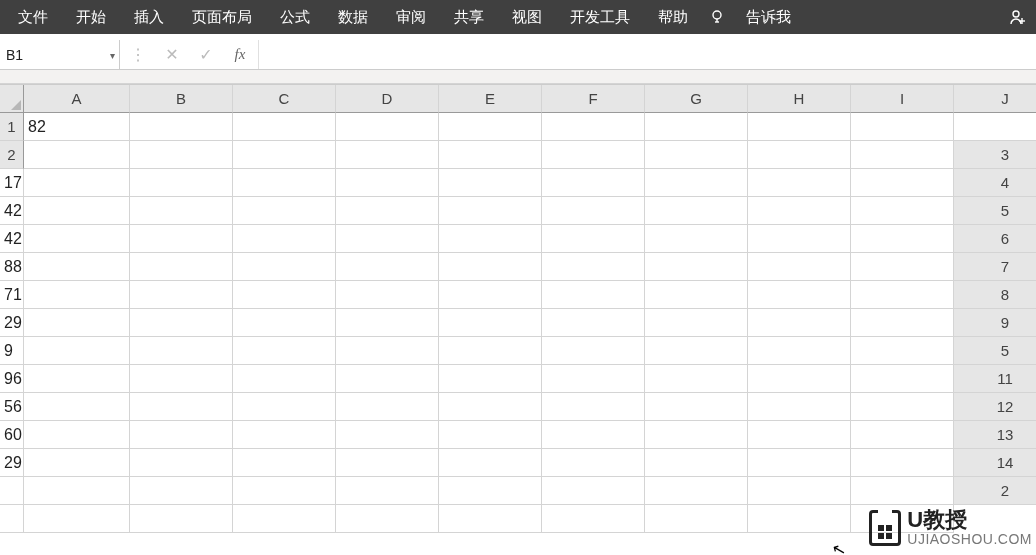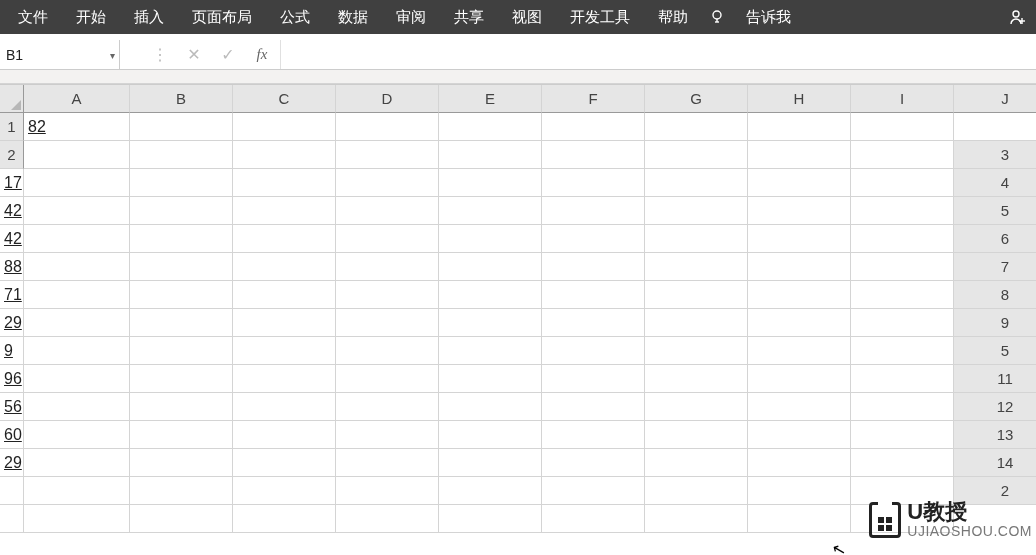--- a/index.html
+++ b/index.html
@@ -33,21 +33,20 @@
   .ribbon-gap { height: 14px; background: #f3f2f1; border-bottom: 1px solid #d4d4d4; }
   .ribbon-gap-top { height: 6px; background: #fff; }
 
   
   .formula-row {
     height: 30px;
     background: #fff;
     display: flex;
     align-items: stretch;
     border-bottom: 1px solid #ccc;
-    gap: 22px;
   }
   .name-box {
     width: 120px;
     border-right: 1px solid #ccc;
     display: flex;
     align-items: center;
     padding-left: 6px;
     font-size: 14px;
     color: #222;
     position: relative;
@@ -128,28 +127,27 @@
     border-right: 1px solid #999 !important;
     padding-right: 0;
   }
   .cell {
     background: #fff;
     padding-left: 4px;
     cursor: cell;
   }
   .cell.num {
     justify-content: flex-start;
-    text-decoration: underline;
   }
 
   
   .watermark {
     position: absolute;
     right: 4px;
-    bottom: 16px;
+    bottom: 8px;
     display: flex;
     align-items: center;
     gap: 6px;
     font-family: Arial, sans-serif;
   }
   .watermark .logo-box {
     width: 32px; height: 36px;
     border: 3px solid #222;
     border-radius: 4px;
     position: relative;

